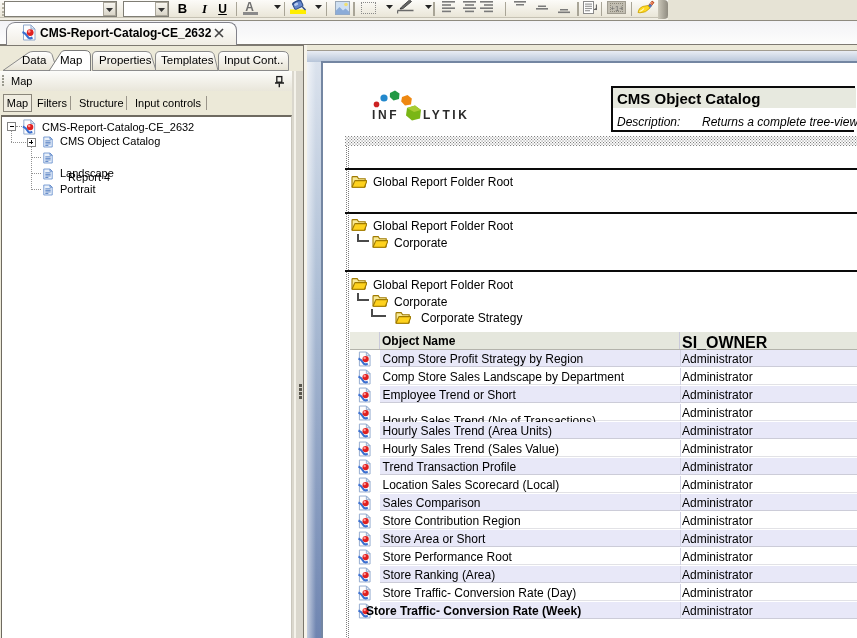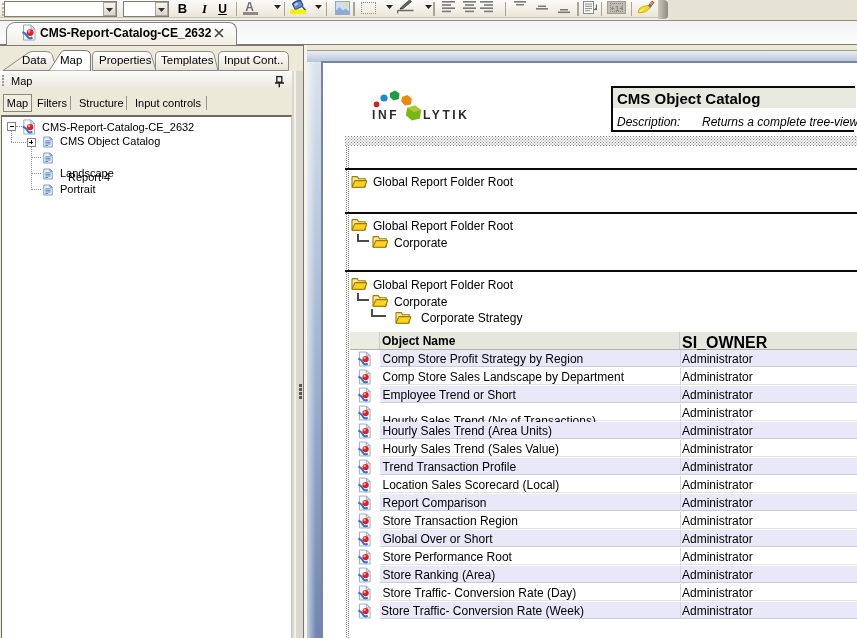--- a/index.html
+++ b/index.html
@@ -409,35 +409,35 @@
   </svg>
 <div class="abs" style="left:380px;top:476px;width:477px;height:17px;background:#ffffff;border-bottom:1px solid #e2e2e6;"></div>
 <div class="abs" style="left:679.5px;top:476px;width:1px;height:17px;background:#d4d4e4;"></div>
 <div class="abs rowtxt" style="left:382.5px;top:478px;">Location Sales Scorecard (Local)</div>
 <div class="abs rowtxt" style="left:682px;top:478px;">Administrator</div>
 <svg class="abs" style="left:358px;top:495px" width="13" height="16">
     <use href="#rpticon"></use>
   </svg>
 <div class="abs" style="left:380px;top:494px;width:477px;height:17px;background:#e8e8f8;border-bottom:1px solid #ccccd8;"></div>
 <div class="abs" style="left:679.5px;top:494px;width:1px;height:17px;background:#d4d4e4;"></div>
-<div class="abs rowtxt" style="left:382.5px;top:496px;">Report Comparison</div>
+<div class="abs rowtxt" style="left:382.5px;top:496px;">Sales Comparison</div>
 <div class="abs rowtxt" style="left:682px;top:496px;">Administrator</div>
 <svg class="abs" style="left:358px;top:513px" width="13" height="16">
     <use href="#rpticon"></use>
   </svg>
 <div class="abs" style="left:380px;top:512px;width:477px;height:17px;background:#ffffff;border-bottom:1px solid #e2e2e6;"></div>
 <div class="abs" style="left:679.5px;top:512px;width:1px;height:17px;background:#d4d4e4;"></div>
-<div class="abs rowtxt" style="left:382.5px;top:514px;">Store Transaction Region</div>
+<div class="abs rowtxt" style="left:382.5px;top:514px;">Store Contribution Region</div>
 <div class="abs rowtxt" style="left:682px;top:514px;">Administrator</div>
 <svg class="abs" style="left:358px;top:531px" width="13" height="16">
     <use href="#rpticon"></use>
   </svg>
 <div class="abs" style="left:380px;top:530px;width:477px;height:17px;background:#e8e8f8;border-bottom:1px solid #ccccd8;"></div>
 <div class="abs" style="left:679.5px;top:530px;width:1px;height:17px;background:#d4d4e4;"></div>
-<div class="abs rowtxt" style="left:382.5px;top:532px;">Global Over or Short</div>
+<div class="abs rowtxt" style="left:382.5px;top:532px;">Store Area or Short</div>
 <div class="abs rowtxt" style="left:682px;top:532px;">Administrator</div>
 <svg class="abs" style="left:358px;top:549px" width="13" height="16">
     <use href="#rpticon"></use>
   </svg>
 <div class="abs" style="left:380px;top:548px;width:477px;height:17px;background:#ffffff;border-bottom:1px solid #e2e2e6;"></div>
 <div class="abs" style="left:679.5px;top:548px;width:1px;height:17px;background:#d4d4e4;"></div>
 <div class="abs rowtxt" style="left:382.5px;top:550px;">Store Performance Root</div>
 <div class="abs rowtxt" style="left:682px;top:550px;">Administrator</div>
 <svg class="abs" style="left:358px;top:567px" width="13" height="16">
     <use href="#rpticon"></use>
@@ -451,21 +451,21 @@
   </svg>
 <div class="abs" style="left:380px;top:584px;width:477px;height:17px;background:#ffffff;border-bottom:1px solid #e2e2e6;"></div>
 <div class="abs" style="left:679.5px;top:584px;width:1px;height:17px;background:#d4d4e4;"></div>
 <div class="abs rowtxt" style="left:382.5px;top:586px;text-align:center;">Store Traffic- Conversion Rate (Day)</div>
 <div class="abs rowtxt" style="left:682px;top:586px;">Administrator</div>
 <svg class="abs" style="left:358px;top:603px" width="13" height="16">
     <use href="#rpticon"></use>
   </svg>
 <div class="abs" style="left:380px;top:602px;width:477px;height:17px;background:#e8e8f8;border-bottom:1px solid #ccccd8;"></div>
 <div class="abs" style="left:679.5px;top:602px;width:1px;height:17px;background:#d4d4e4;"></div>
-<div class="abs rowtxt" style="left:381px;top:604px;">Store Traffic- Conversion Rate (Week)</div>
+<div class="abs rowtxt" style="left:366px;top:604px;font-weight:bold;">Store Traffic- Conversion Rate (Week)</div>
 <div class="abs rowtxt" style="left:682px;top:604px;">Administrator</div>
 
 <div class="abs dotv" style="left:11px;top:131px;height:11px;"></div>
 <div class="abs doth" style="left:11px;top:141.5px;width:15px;"></div>
 <div class="abs doth" style="left:16px;top:126px;width:6px;"></div>
 <div class="abs dotv" style="left:30.5px;top:147px;height:43px;"></div>
 <div class="abs doth" style="left:31px;top:157px;width:10px;"></div>
 <div class="abs doth" style="left:31px;top:173px;width:10px;"></div>
 <div class="abs doth" style="left:31px;top:189px;width:10px;"></div>
 <div class="abs" style="left:7px;top:122px;width:9px;height:9px;border:1px solid #848484;background:#fff;"></div>

